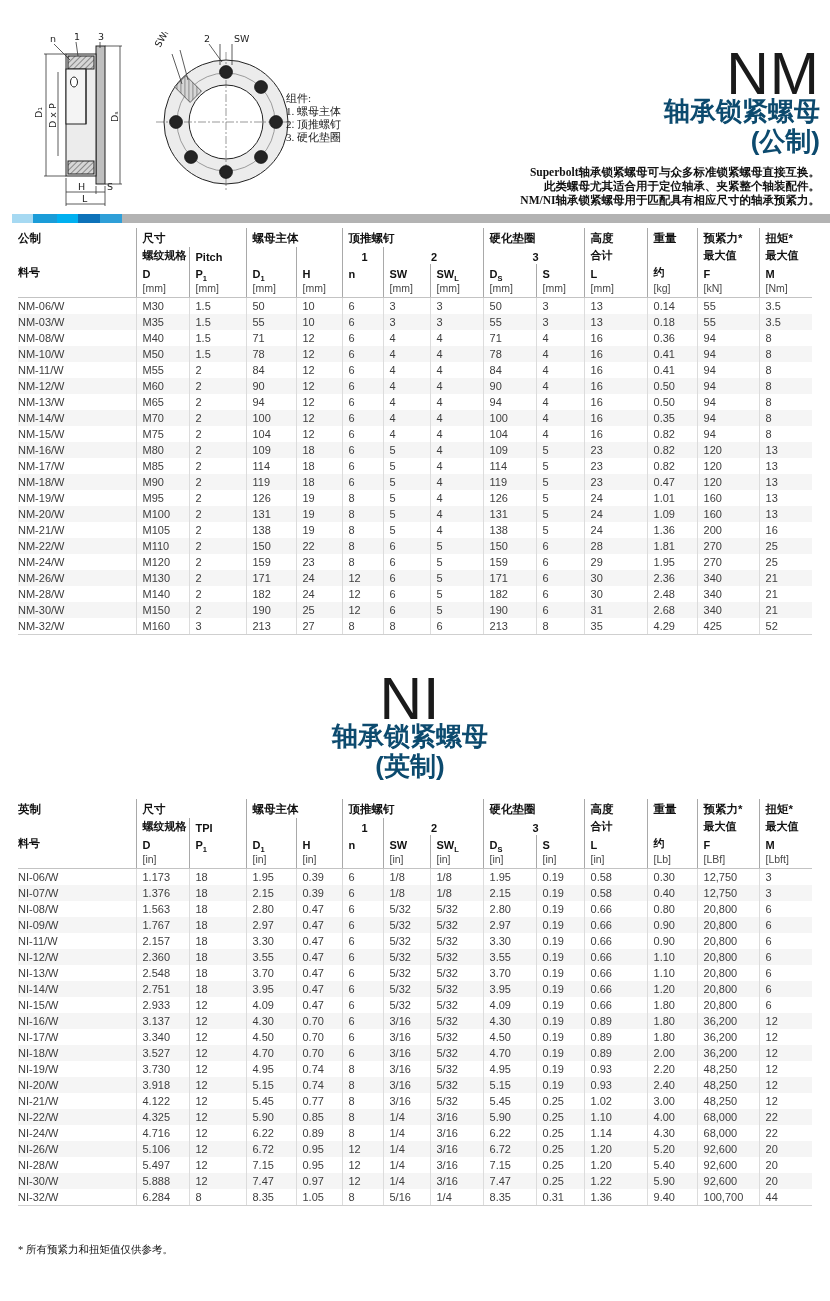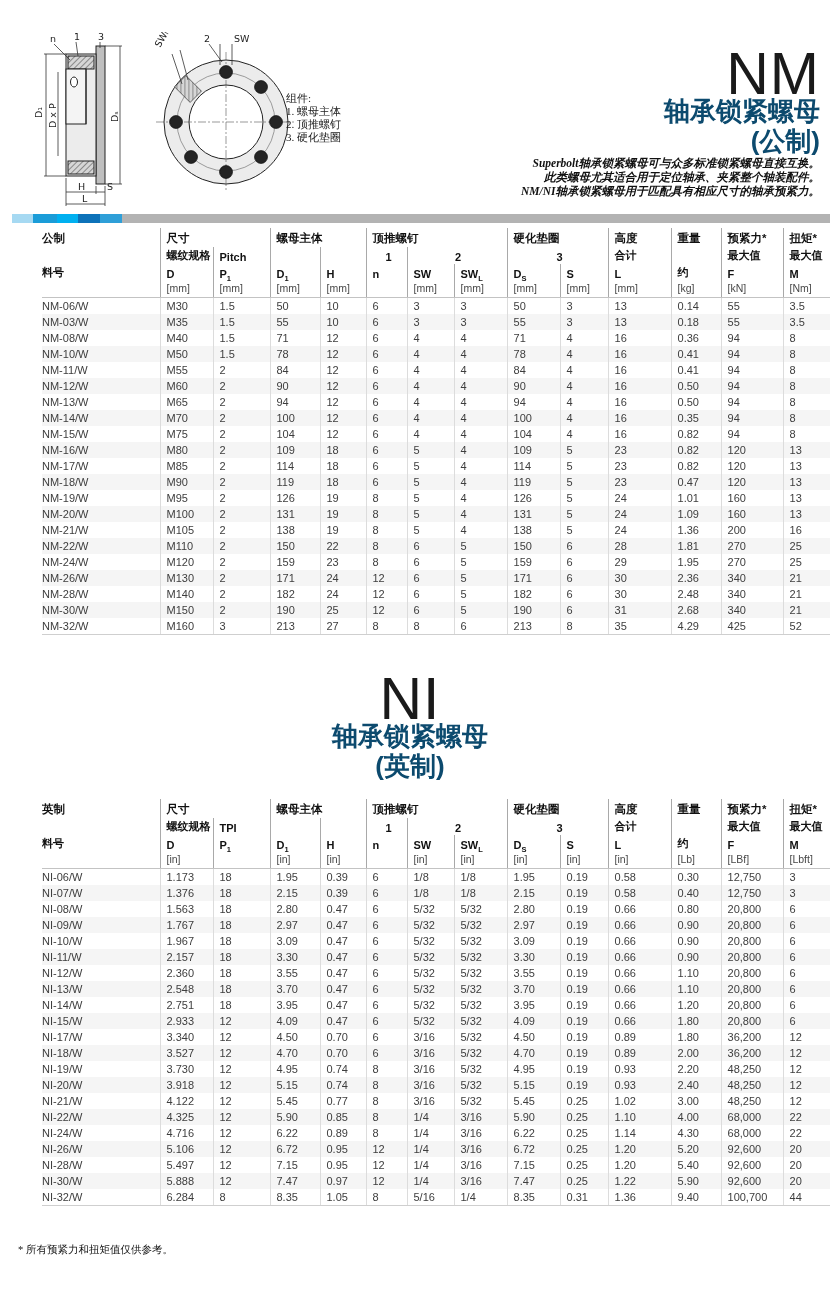--- a/index.html
+++ b/index.html
@@ -7,29 +7,29 @@
   .page{width:830px;position:relative;}
 
   
   .top{position:relative;height:214px;}
   .drawing{position:absolute;left:8px;top:32px;}
   .legend{position:absolute;left:286px;top:92px;font-family:"Liberation Serif",serif;
           font-size:11px;line-height:13px;color:#222;}
   .titleblock{position:absolute;right:10px;top:52px;text-align:right;}
   .t-main{font-size:59px;line-height:44px;font-weight:300;letter-spacing:1px;color:#1a1a1a;}
   .t-sub{font-size:26px;line-height:30px;font-weight:700;color:#0c4a6e;}
-  .t-desc{font-family:"Liberation Serif",serif;font-weight:bold;
-          font-size:11.5px;line-height:14px;color:#111;white-space:pre-wrap;font-style:italic;}
+  .t-desc{margin-top:9px;font-family:"Liberation Serif",serif;font-weight:bold;
+          font-size:11.5px;line-height:14px;color:#111;white-space:pre-wrap;}
 
   
   .bar{display:flex;height:9px;width:830px;}
   .bar div{height:9px;}
 
   
-  .tblwrap{padding:0 18px;margin-left:24px;}
+  .tblwrap{padding:0 18px;}
   table{border-collapse:collapse;table-layout:fixed;width:794px;}
   th,td{text-align:left;vertical-align:bottom;padding:1px 2px 1px 6px;
         font-size:11px;overflow:hidden;white-space:nowrap;}
   th:first-child,td:first-child{padding-left:0;}
   thead th{color:#111;font-weight:bold;}
   thead tr.grp th{font-size:11.5px;padding-top:3px;}
   thead tr.units th{color:#484848;font-weight:normal;font-size:10.5px;
                     padding-bottom:3px;border-bottom:1px solid #c3c3c3;}
   tbody td{color:#3d3d3d;padding-top:2px;padding-bottom:2px;}
   tbody tr:nth-child(even){background:#f5f5f5;}
@@ -736,36 +736,20 @@
             <td class="bl">5/32</td>
             <td class="bl">5/32</td>
             <td class="bl">2.97</td>
             <td class="bl">0.19</td>
             <td class="bl">0.66</td>
             <td class="bl">0.90</td>
             <td class="bl">20,800</td>
             <td class="bl">6</td>
           </tr>
           <tr>
-            <td>NI-10/W</td>
-            <td class="bl">1.967</td>
-            <td class="bl">18</td>
-            <td class="bl">3.09</td>
-            <td class="bl">0.47</td>
-            <td class="bl">6</td>
-            <td class="bl">5/32</td>
-            <td class="bl">5/32</td>
-            <td class="bl">3.09</td>
-            <td class="bl">0.19</td>
-            <td class="bl">0.66</td>
-            <td class="bl">0.90</td>
-            <td class="bl">20,800</td>
-            <td class="bl">6</td>
-          </tr>
-          <tr>
             <td>NI-11/W</td>
             <td class="bl">2.157</td>
             <td class="bl">18</td>
             <td class="bl">3.30</td>
             <td class="bl">0.47</td>
             <td class="bl">6</td>
             <td class="bl">5/32</td>
             <td class="bl">5/32</td>
             <td class="bl">3.30</td>
             <td class="bl">0.19</td>
@@ -830,20 +814,36 @@
             <td class="bl">0.47</td>
             <td class="bl">6</td>
             <td class="bl">5/32</td>
             <td class="bl">5/32</td>
             <td class="bl">4.09</td>
             <td class="bl">0.19</td>
             <td class="bl">0.66</td>
             <td class="bl">1.80</td>
             <td class="bl">20,800</td>
             <td class="bl">6</td>
+          </tr>
+          <tr>
+            <td>NI-16/W</td>
+            <td class="bl">3.137</td>
+            <td class="bl">12</td>
+            <td class="bl">4.30</td>
+            <td class="bl">0.70</td>
+            <td class="bl">6</td>
+            <td class="bl">3/16</td>
+            <td class="bl">5/32</td>
+            <td class="bl">4.30</td>
+            <td class="bl">0.19</td>
+            <td class="bl">0.89</td>
+            <td class="bl">1.80</td>
+            <td class="bl">36,200</td>
+            <td class="bl">12</td>
           </tr>
           <tr>
             <td>NI-17/W</td>
             <td class="bl">3.340</td>
             <td class="bl">12</td>
             <td class="bl">4.50</td>
             <td class="bl">0.70</td>
             <td class="bl">6</td>
             <td class="bl">3/16</td>
             <td class="bl">5/32</td>

